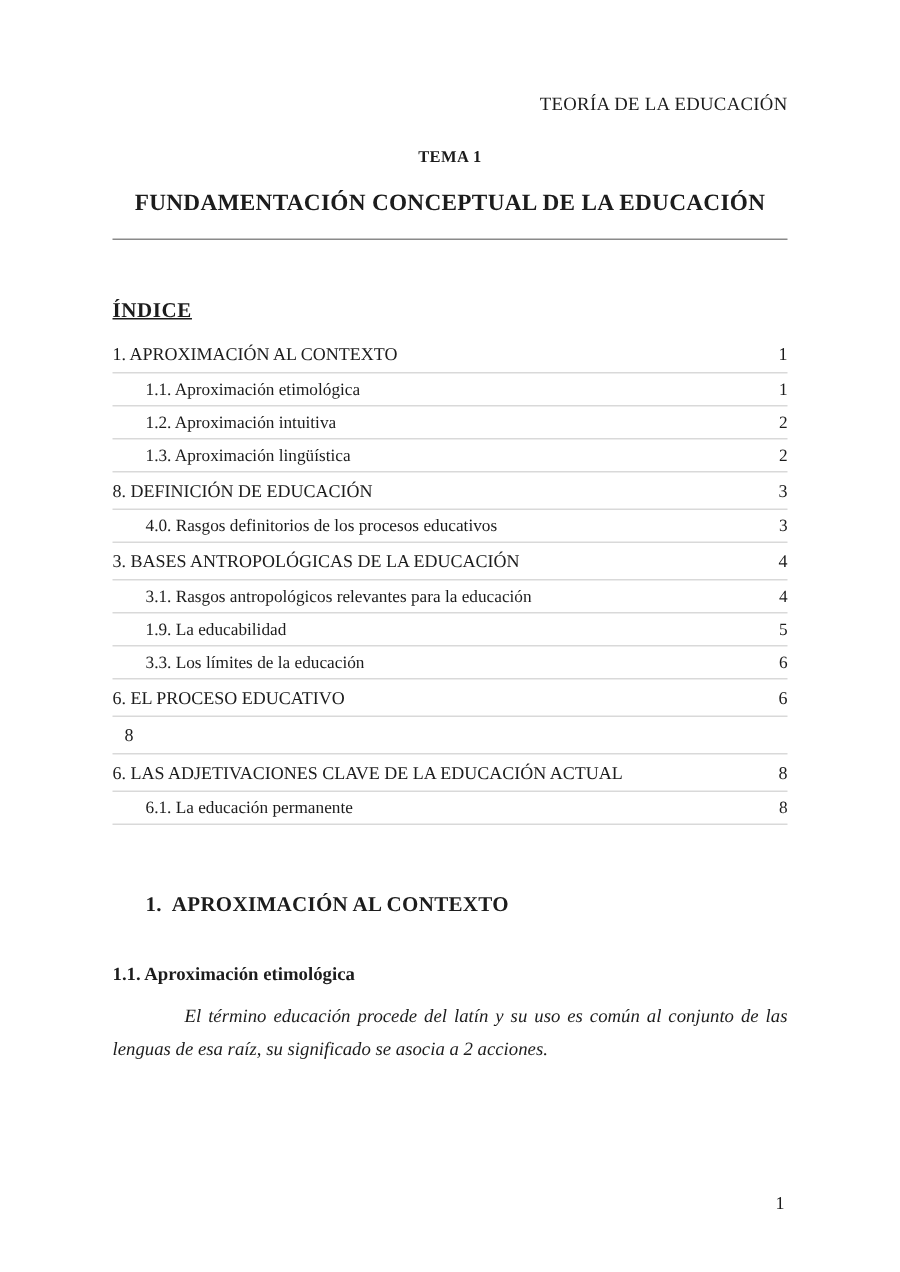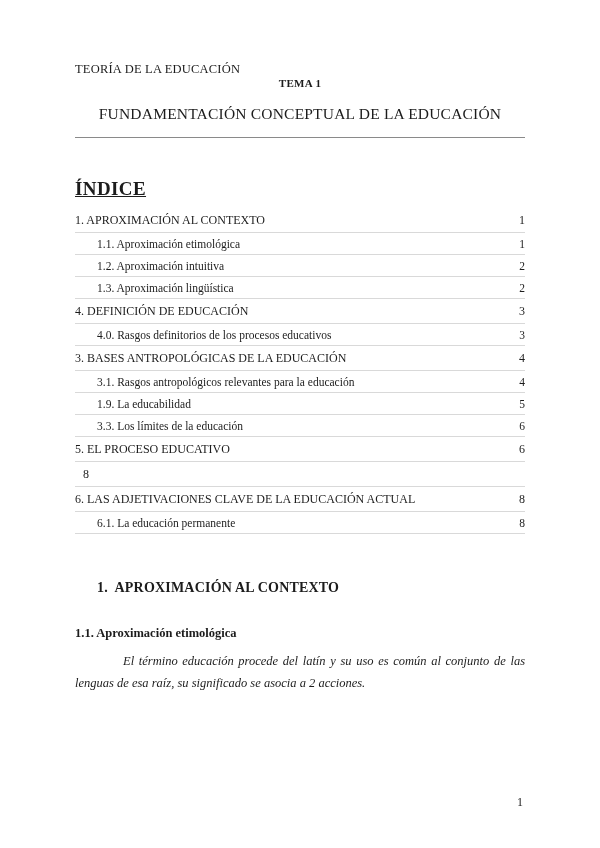--- a/index.html
+++ b/index.html
@@ -12,46 +12,47 @@
     width: 600px;
     height: 848px;
     background: #ffffff;
     font-family: "Liberation Serif", serif;
     color: #1c1c1c;
     box-sizing: border-box;
     padding: 62px 75px 0 75px;
     overflow: hidden;
   }
   .header-right {
-    text-align: left;
+    text-align: right;
     font-size: 12.5px;
     letter-spacing: 0.2px;
+    margin-bottom: 22px;
   }
   .doc-title {
     text-align: center;
     font-weight: bold;
     font-size: 11px;
     letter-spacing: 0.3px;
     margin: 0 0 16px 0;
   }
   .doc-subtitle {
     text-align: center;
-    font-weight: normal;
+    font-weight: bold;
     font-size: 15.5px;
     letter-spacing: 0.2px;
     margin: 0 0 14px 0;
   }
   .title-rule {
     border: none;
     border-top: 1px solid #8a8a8a;
     margin: 0 0 0 0;
   }
   .indice-heading {
     font-weight: bold;
-    font-size: 19px;
+    font-size: 14px;
     text-decoration: underline;
     letter-spacing: 0.4px;
     margin-top: 40px;
     margin-bottom: 8px;
   }
   .toc {
     width: 100%;
   }
   .toc-row {
     display: flex;
@@ -119,21 +120,21 @@
       </div>
       <div class="toc-row lvl2">
         <span class="toc-label">1.2. Aproximación intuitiva</span>
         <span class="toc-page">2</span>
       </div>
       <div class="toc-row lvl2">
         <span class="toc-label">1.3. Aproximación lingüística</span>
         <span class="toc-page">2</span>
       </div>
       <div class="toc-row lvl1">
-        <span class="toc-label">4. DEFINICIÓN DE EDUCACIÓN</span>
+        <span class="toc-label">8. DEFINICIÓN DE EDUCACIÓN</span>
         <span class="toc-page">3</span>
       </div>
       <div class="toc-row lvl2">
         <span class="toc-label">4.0. Rasgos definitorios de los procesos educativos</span>
         <span class="toc-page">3</span>
       </div>
       <div class="toc-row lvl1">
         <span class="toc-label">3. BASES ANTROPOLÓGICAS DE LA EDUCACIÓN</span>
         <span class="toc-page">4</span>
       </div>
@@ -143,21 +144,21 @@
       </div>
       <div class="toc-row lvl2">
         <span class="toc-label">1.9. La educabilidad</span>
         <span class="toc-page">5</span>
       </div>
       <div class="toc-row lvl2">
         <span class="toc-label">3.3. Los límites de la educación</span>
         <span class="toc-page">6</span>
       </div>
       <div class="toc-row lvl1">
-        <span class="toc-label">5. EL PROCESO EDUCATIVO</span>
+        <span class="toc-label">6. EL PROCESO EDUCATIVO</span>
         <span class="toc-page">6</span>
       </div>
       <div class="toc-row lvl1">
         <span class="toc-page">8</span>
       </div>
       <div class="toc-row lvl1">
         <span class="toc-label">6. LAS ADJETIVACIONES CLAVE DE LA EDUCACIÓN ACTUAL</span>
         <span class="toc-page">8</span>
       </div>
       <div class="toc-row lvl2">

